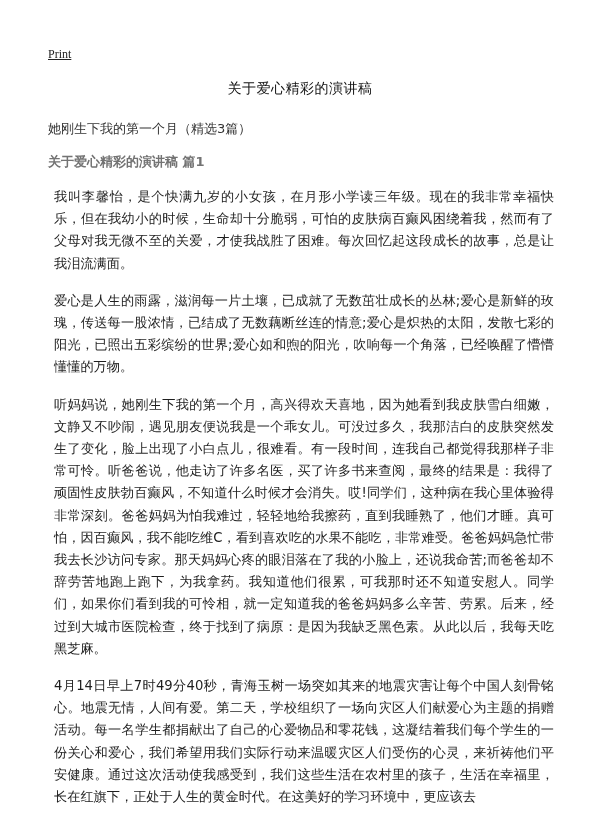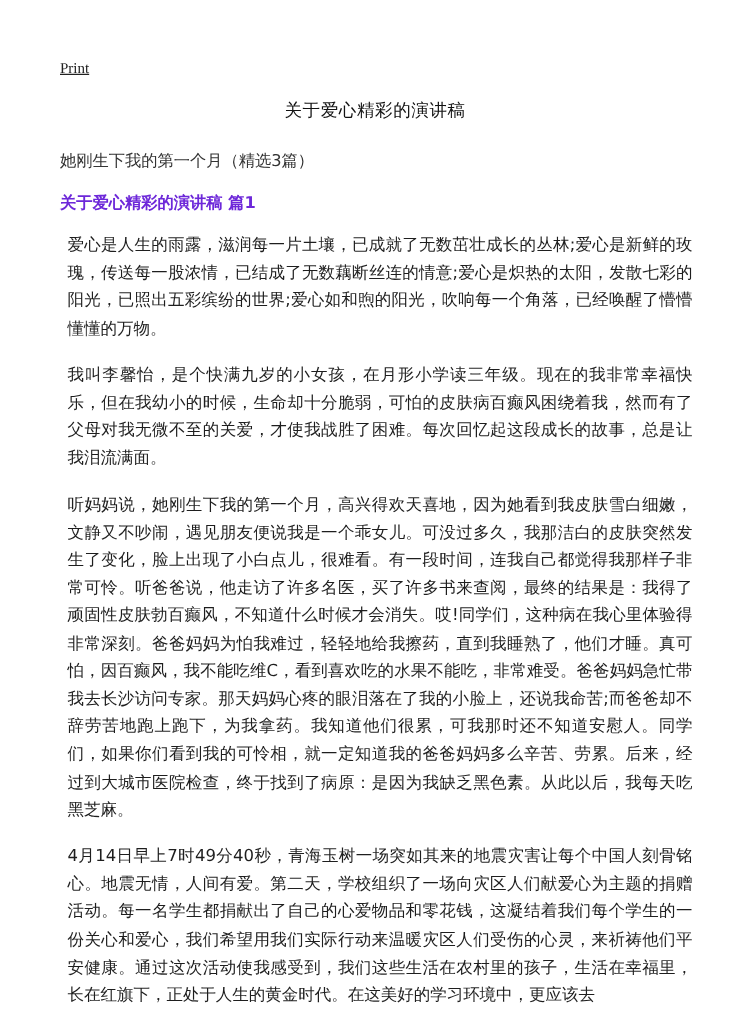--- a/index.html
+++ b/index.html
@@ -16,37 +16,37 @@
       text-align: center;
       font-family: "DejaVu Sans", sans-serif; font-size: 14px; color: #111;
       letter-spacing: 0.5px;
     }
     .subtitle {
       position: absolute; left: 48px; top: 120px;
       font-family: "DejaVu Sans", sans-serif; font-size: 13px; color: #333;
     }
     .section-heading {
       position: absolute; left: 48px; top: 153px;
-      font-family: "DejaVu Sans", sans-serif; font-size: 13px; font-weight: bold; color: #6d28d9;
+      font-family: "DejaVu Sans", sans-serif; font-size: 13px; font-weight: bold; color: #737373;
     }
     .body-text {
       position: absolute; left: 54px; width: 500px; top: 186px;
       font-family: "DejaVu Sans", sans-serif; font-size: 13.2px; line-height: 22.2px; color: #1e1e1e;
     }
     .body-text p { margin: 0 0 15px 0; text-align: justify; }
   </style>
 </head>
 <body>
 
 <div class="print">Print</div>
 
 <div class="title">关于爱心精彩的演讲稿</div>
 
 <div class="subtitle">她刚生下我的第一个月（精选3篇）</div>
 
 <div class="section-heading">关于爱心精彩的演讲稿 篇1</div>
 
 <div class="body-text">
+  <p>我叫李馨怡，是个快满九岁的小女孩，在月形小学读三年级。现在的我非常幸福快乐，但在我幼小的时候，生命却十分脆弱，可怕的皮肤病百癫风困绕着我，然而有了父母对我无微不至的关爱，才使我战胜了困难。每次回忆起这段成长的故事，总是让我泪流满面。</p>
   <p>爱心是人生的雨露，滋润每一片土壤，已成就了无数茁壮成长的丛林;爱心是新鲜的玫瑰，传送每一股浓情，已结成了无数藕断丝连的情意;爱心是炽热的太阳，发散七彩的阳光，已照出五彩缤纷的世界;爱心如和煦的阳光，吹响每一个角落，已经唤醒了懵懵懂懂的万物。</p>
-  <p>我叫李馨怡，是个快满九岁的小女孩，在月形小学读三年级。现在的我非常幸福快乐，但在我幼小的时候，生命却十分脆弱，可怕的皮肤病百癫风困绕着我，然而有了父母对我无微不至的关爱，才使我战胜了困难。每次回忆起这段成长的故事，总是让我泪流满面。</p>
   <p>听妈妈说，她刚生下我的第一个月，高兴得欢天喜地，因为她看到我皮肤雪白细嫩，文静又不吵闹，遇见朋友便说我是一个乖女儿。可没过多久，我那洁白的皮肤突然发生了变化，脸上出现了小白点儿，很难看。有一段时间，连我自己都觉得我那样子非常可怜。听爸爸说，他走访了许多名医，买了许多书来查阅，最终的结果是：我得了顽固性皮肤勃百癫风，不知道什么时候才会消失。哎!同学们，这种病在我心里体验得非常深刻。爸爸妈妈为怕我难过，轻轻地给我擦药，直到我睡熟了，他们才睡。真可怕，因百癫风，我不能吃维C，看到喜欢吃的水果不能吃，非常难受。爸爸妈妈急忙带我去长沙访问专家。那天妈妈心疼的眼泪落在了我的小脸上，还说我命苦;而爸爸却不辞劳苦地跑上跑下，为我拿药。我知道他们很累，可我那时还不知道安慰人。同学们，如果你们看到我的可怜相，就一定知道我的爸爸妈妈多么辛苦、劳累。后来，经过到大城市医院检查，终于找到了病原：是因为我缺乏黑色素。从此以后，我每天吃黑芝麻。</p>
   <p>4月14日早上7时49分40秒，青海玉树一场突如其来的地震灾害让每个中国人刻骨铭心。地震无情，人间有爱。第二天，学校组织了一场向灾区人们献爱心为主题的捐赠活动。每一名学生都捐献出了自己的心爱物品和零花钱，这凝结着我们每个学生的一份关心和爱心，我们希望用我们实际行动来温暖灾区人们受伤的心灵，来祈祷他们平安健康。通过这次活动使我感受到，我们这些生活在农村里的孩子，生活在幸福里，长在红旗下，正处于人生的黄金时代。在这美好的学习环境中，更应该去</p>
 </div>
 
 </body></html>

